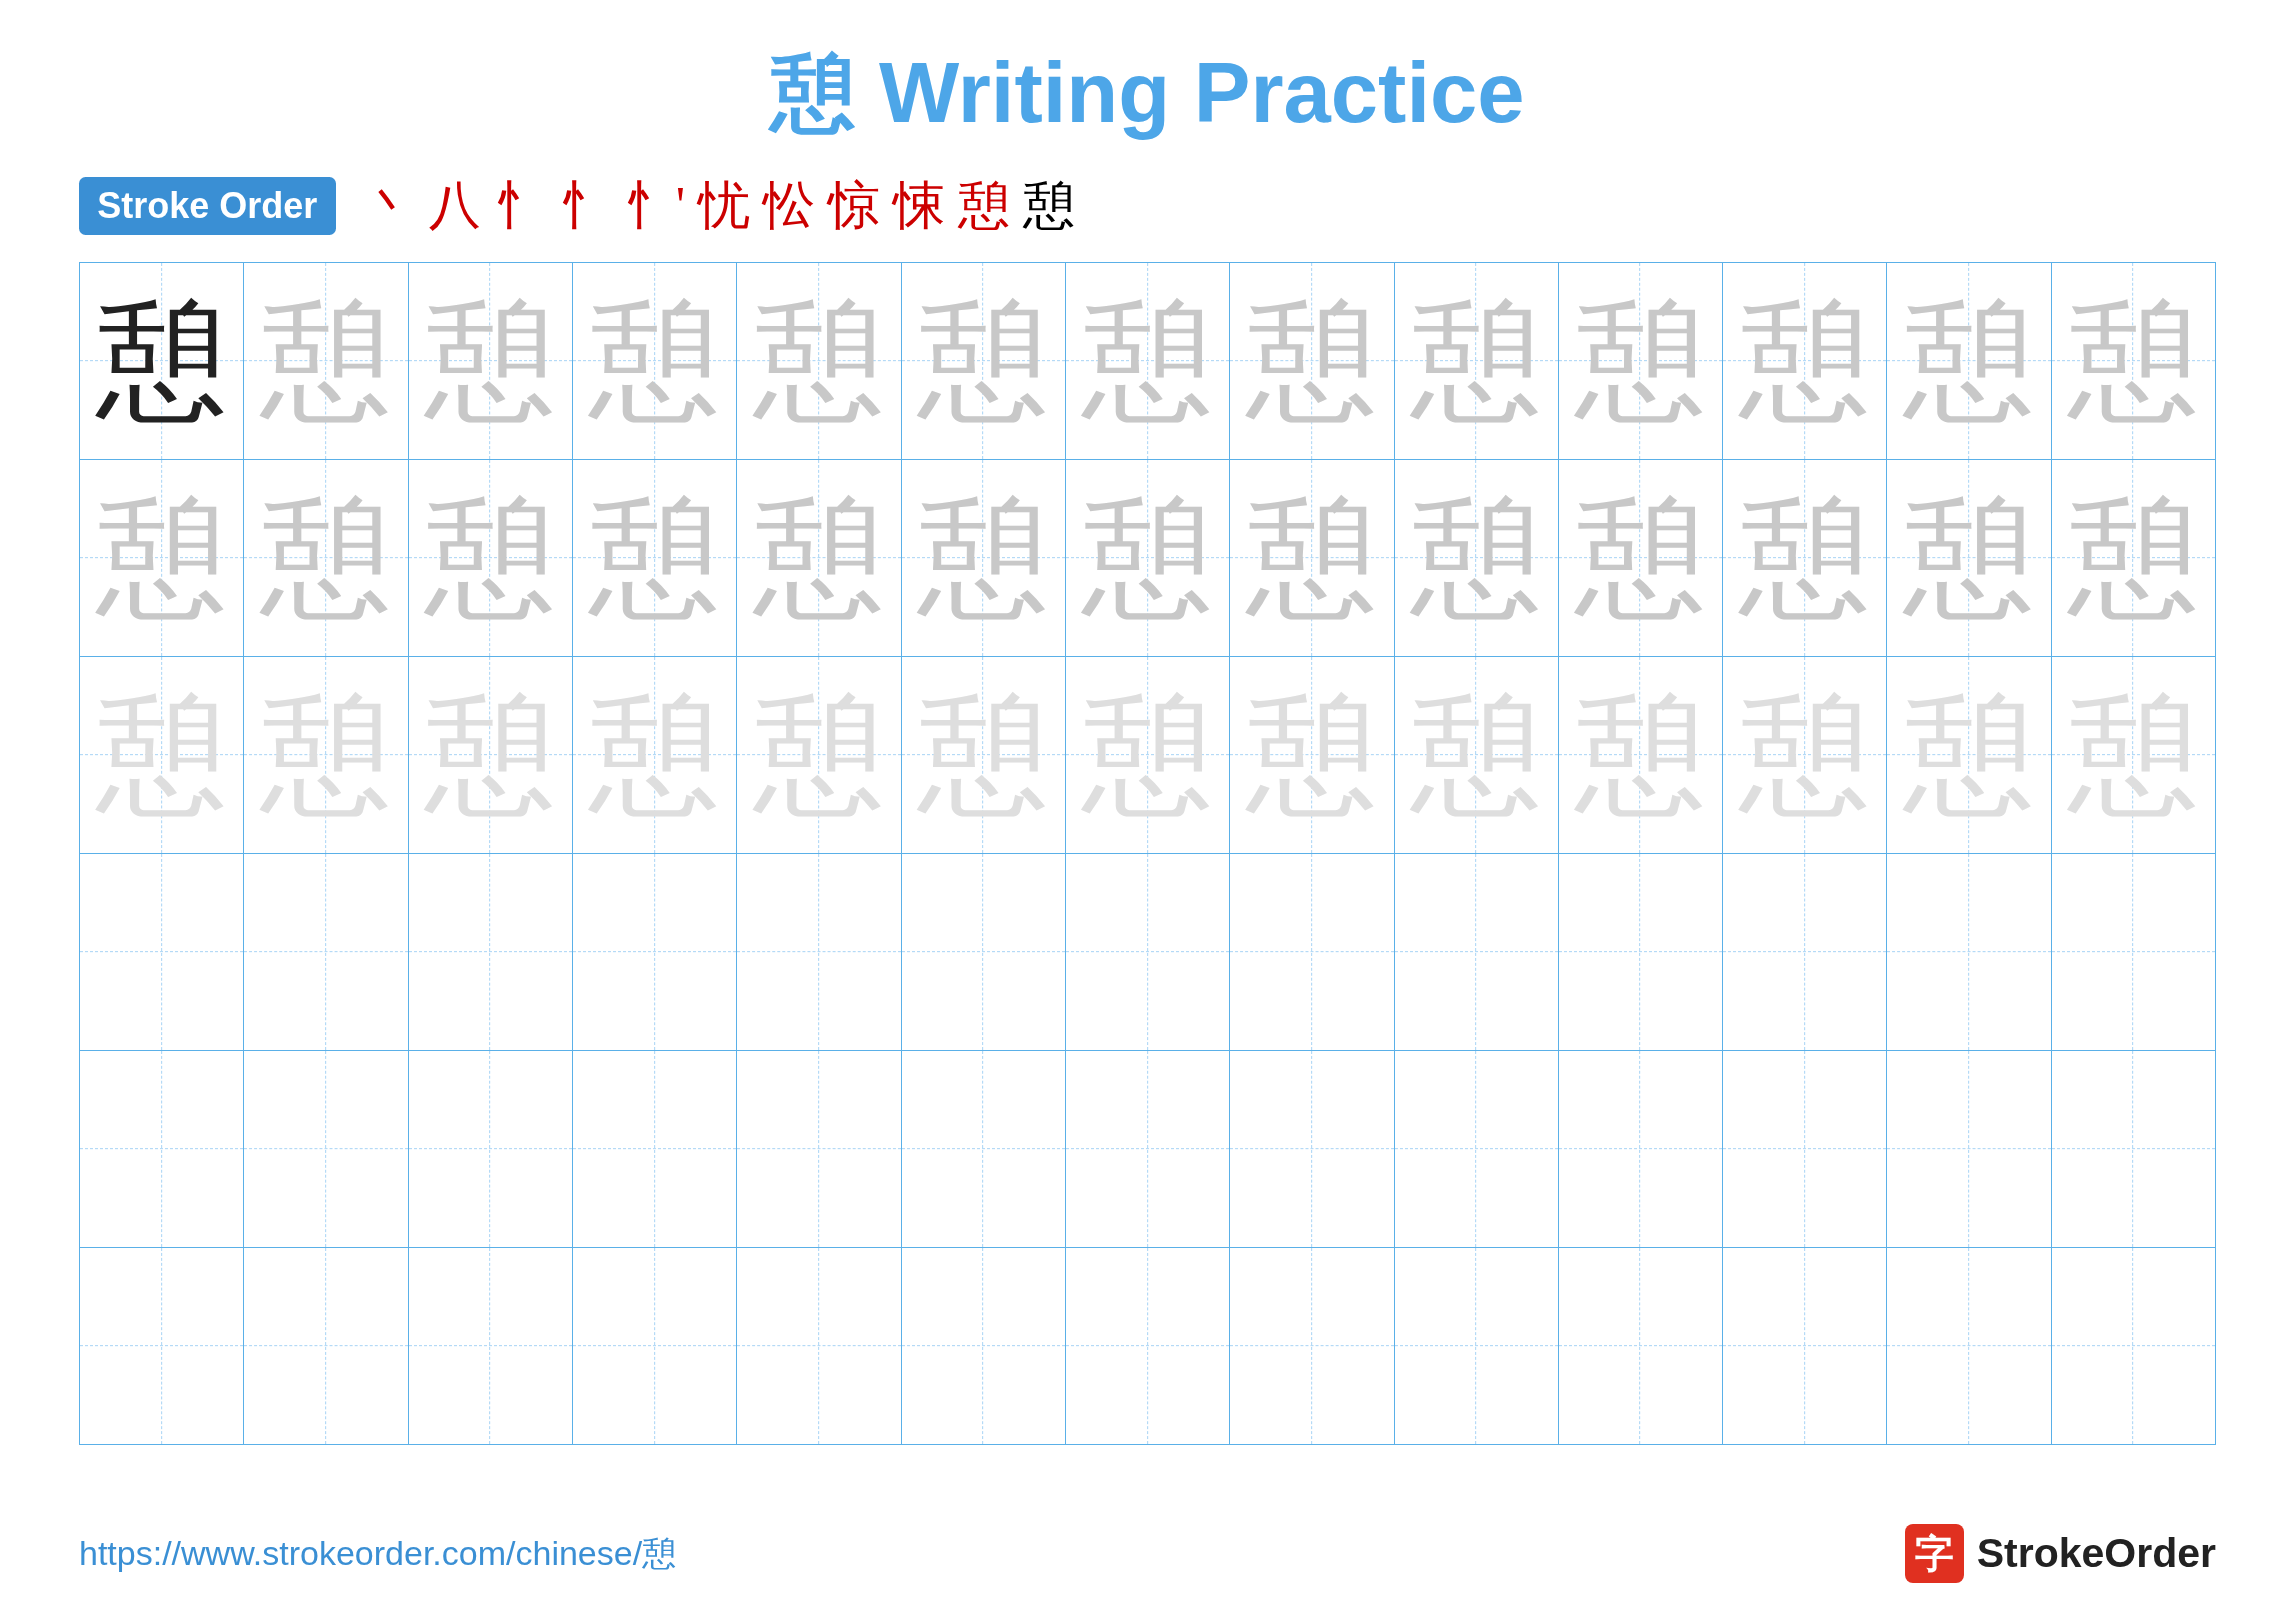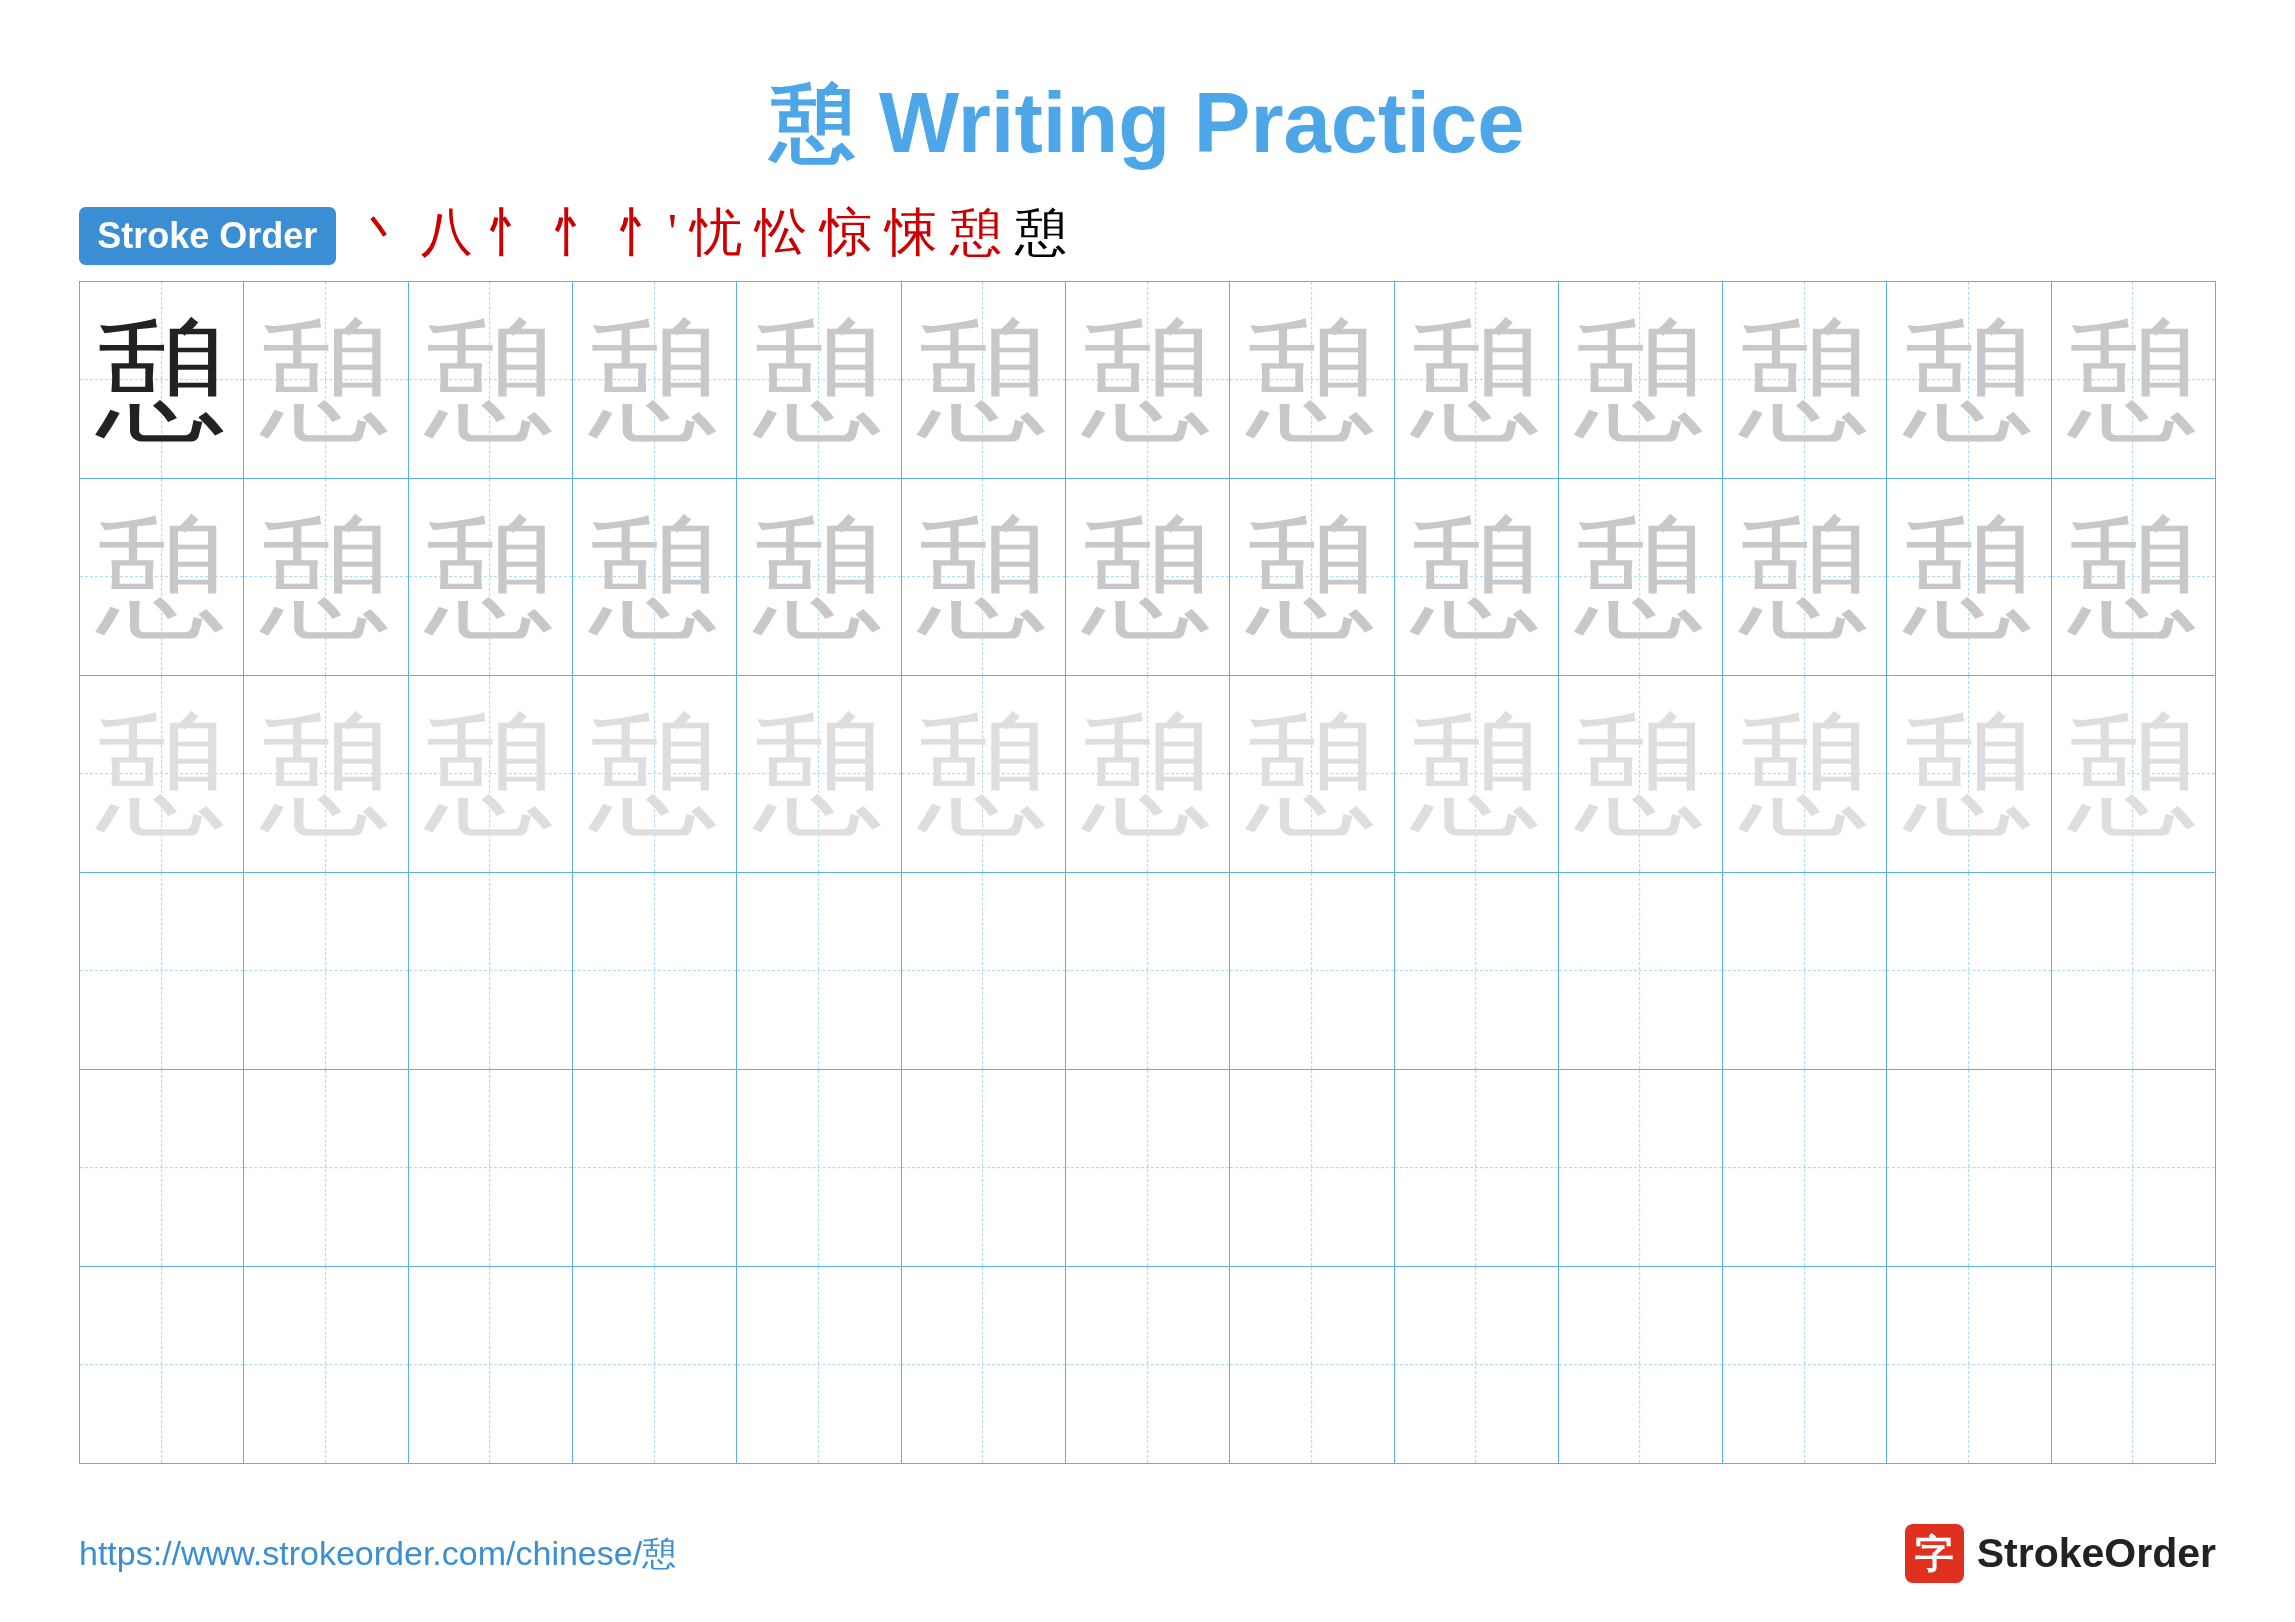--- a/index.html
+++ b/index.html
@@ -8,36 +8,36 @@
       background: #ffffff;
       font-family: sans-serif;
       width: 2295px;
       height: 1622px;
       position: relative;
       overflow: hidden;
     }
 
     #page-title {
       text-align: center;
-      padding-top: 66px;
+      padding-top: 36px;
       padding-bottom: 26px;
     }
 
     #page-title span {
       font-size: 85px;
       font-weight: bold;
       color: #4da6e8;
     }
 
     .stroke-order-row {
       display: flex;
-      align-items: flex-start;
+      align-items: center;
       padding: 0 79px;
-      margin-bottom: 16px;
-      gap: 20px;
+      margin-bottom: 27px;
+      gap: 28px;
     }
 
     .stroke-order-badge {
       background: #3a8fd4;
       color: white;
       font-size: 36px;
       font-weight: bold;
       padding: 7.9px 18.3px;
       border-radius: 6.5px;
       white-space: nowrap;

